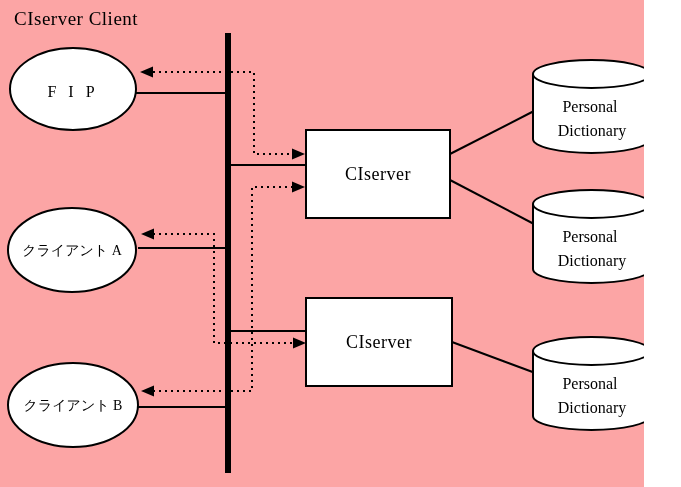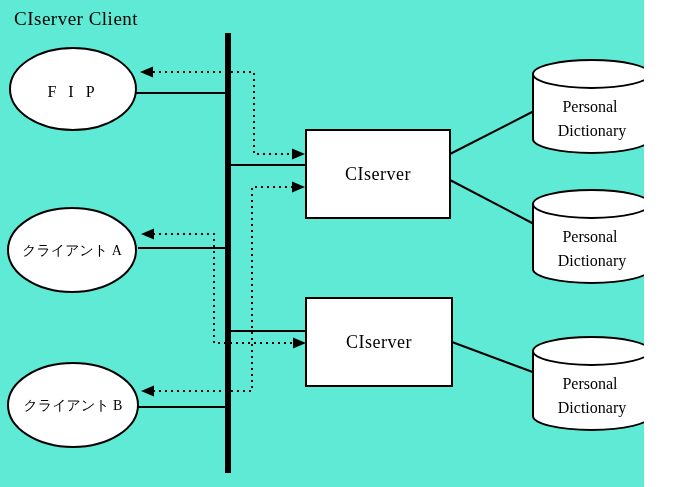--- a/index.html
+++ b/index.html
@@ -4,21 +4,21 @@
 <style>
   html, body {
     margin: 0;
     padding: 0;
     background: #ffffff;
   }
   .canvas {
     position: relative;
     width: 644px;
     height: 487px;
-    background: #5eead4;
+    background: #fca5a5;
     overflow: hidden;
     font-family: "Liberation Serif", "DejaVu Serif", serif;
     text-align: center;
   }
   svg text {
     font-family: "Liberation Serif", "DejaVu Serif", serif;
     fill: #000000;
   }
   .title-text {
     font-size: 19px;

